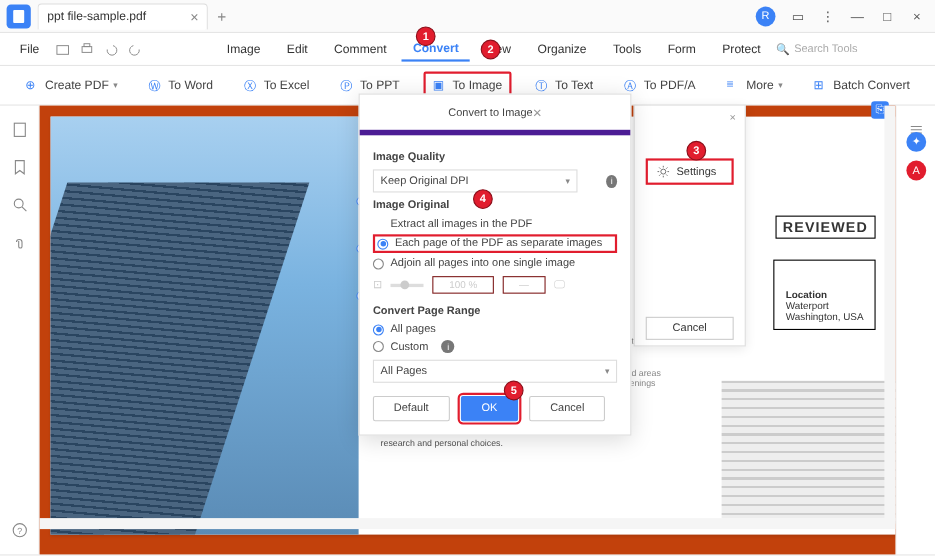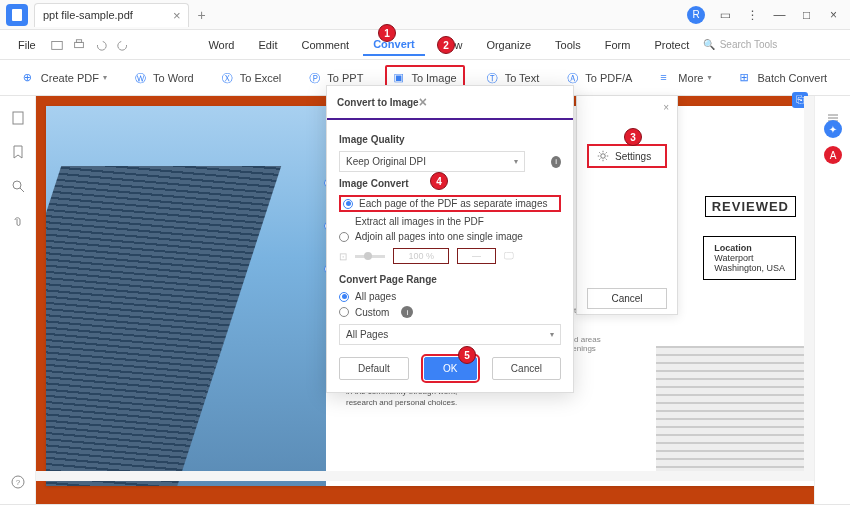--- a/index.html
+++ b/index.html
@@ -35,36 +35,36 @@
 .building::before { content:""; position:absolute; left:-40px; bottom:-20px; width:220px; height:340px; background:repeating-linear-gradient(5deg,#2a4560 0 2px,#4a6580 2px 6px); transform:skewX(-18deg); }
 .building2 { position:absolute; right:0; bottom:10px; width:170px; height:130px; background:repeating-linear-gradient(180deg,#ccc 0 2px,#eee 2px 8px);}
 .textcol { position:absolute; left:300px; top:190px; width:140px; font-size:8px; color:#555; line-height:1.4; }
 .textcol p { margin-bottom:10px; }
 .sel-box { position:absolute; left:285px; top:80px; width:38px; height:80px; border:1.5px dashed #3b82f6; background:#fff;}
 .sel-box.outer { left:282px; top:77px; width:44px; height:86px; }
 .handle { position:absolute; width:8px; height:8px; background:#fff; border:1.5px solid #3b82f6; border-radius:50%; }
 .aa { font-family:serif; font-size:26px; font-weight:bold; text-align:center; line-height:36px; }
 .reviewed { position:absolute; right:30px; top:90px; font-weight:bold; font-size:13px; letter-spacing:1px; border:1px solid #000; padding:2px 6px;}
 .loc-box { position:absolute; right:30px; top:130px; border:1px solid #000; padding:6px 10px; font-size:9px;}
-.loc-box .lbl { font-weight:bold; }
+.loc-box .lbl { font-weight:bold;margin-top:20px; }
 .dialog { position:absolute; left:326px; top:85px; width:248px; background:#fff; border:1px solid #ddd; box-shadow:0 4px 20px rgba(0,0,0,.15); font-size:10px; color:#444; z-index:10;}
-.dlg-hdr { display:flex; justify-content:flex-start; align-items:center; padding:8px 10px; border-bottom:2px solid #4c1d95;font-weight:bold; }
+.dlg-hdr { display:flex; justify-content:center; align-items:center; padding:8px 10px; border-bottom:5px solid #4c1d95; }
 .dlg-close { color:#999; cursor:pointer; font-size:14px; }
 .dlg-body { padding:8px 12px 12px; }
 .dlg-sect { font-weight:600; margin:6px 0 6px; font-size:10px; }
 .dlg-select { width:100%; border:1px solid #ddd; padding:4px 6px; font-size:10px; display:flex; justify-content:space-between; align-items:center; }
 .info-ico { display:inline-flex; width:12px; height:12px; border-radius:50%; background:#777; color:#fff; align-items:center; justify-content:center; font-size:8px; margin-left:6px; }
 .radio-row { display:flex; align-items:center; gap:6px; margin:4px 0; font-size:10px;}
 .radio { width:10px; height:10px; border:1.5px solid #888; border-radius:50%; display:inline-flex; align-items:center; justify-content:center; flex-shrink:0;}
 .radio.on { border-color:#3b82f6; }
 .radio.on::after { content:""; width:5px; height:5px; background:#3b82f6; border-radius:50%; }
 .hl-row { border:2px solid #e11d2e; padding:1px 2px; }
 .dim-row { display:flex; gap:8px; align-items:center; color:#ccc; margin:6px 0 10px; }
 .dim-box { border:1px solid #7f1d1d; padding:2px 14px; font-size:9px; }
-.btn-row { display:flex; justify-content:space-between; gap:10px; margin-top:12px; }
+.btn-row { display:flex; gap:10px; margin-top:12px; }
 .btn { flex:0 0 auto; padding:5px 18px; border:1px solid #ccc; font-size:10px; cursor:pointer; background:#fff; border-radius:2px;}
 .btn.primary { background:#3b82f6; color:#fff; border-color:#3b82f6; }
 .btn.hl-btn { outline:2px solid #e11d2e; outline-offset:1px; }
 .back-dlg { position:absolute; left:576px; top:95px; width:102px; height:220px; background:#fff; border:1px solid #ddd; box-shadow:0 2px 10px rgba(0,0,0,.1); z-index:5; padding:10px; font-size:10px;}
 .settings-btn { border:2px solid #e11d2e; padding:4px 8px; display:flex; align-items:center; gap:6px; margin-top:38px; }
 .gear { width:12px; height:12px; }
 .back-cancel { border:1px solid #ccc; padding:4px 14px; margin-top:120px; text-align:center; }
 .blue-btn-back { position:absolute; left:578px; top:288px; width:30px; height:22px; background:#3b82f6; border-radius:2px;}
 .num-badge { position:absolute; width:18px; height:18px; background:#e11d2e; border:1px solid #8a0f1a; border-radius:50%; color:#fff; font-size:10px; font-weight:bold; display:flex; align-items:center; justify-content:center; z-index:30; }
 .statusbar { height:25px; display:flex; align-items:center; padding:0 12px; border-top:1px solid #e5e5e5; font-size:10px; color:#555; gap:12px; }
@@ -105,21 +105,21 @@
           <rect x="5" y="2" width="6" height="3" fill="none" stroke="currentColor"></rect>
         </svg></span>
     <span class="qat-ico"><svg viewBox="0 0 16 16">
           <path d="M10 4 A5 5 0 1 1 4 8" fill="none" stroke="currentColor"></path>
         </svg></span>
     <span class="qat-ico"><svg viewBox="0 0 16 16">
           <path d="M6 4 A5 5 0 1 0 12 8" fill="none" stroke="currentColor"></path>
         </svg></span>
   </div>
   <div style="flex:1"></div>
-  <span class="menu-item">Word</span>
+  <span class="menu-item">Image</span>
   <span class="menu-item">Edit</span>
   <span class="menu-item">Comment</span>
   <span class="menu-item active">Convert</span>
   <span class="menu-item">View</span>
   <span class="menu-item">Organize</span>
   <span class="menu-item">Tools</span>
   <span class="menu-item">Form</span>
   <span class="menu-item">Protect</span>
   <div class="search">
     <span>🔍</span>
@@ -254,27 +254,27 @@
   <div class="dlg-body">
     <div class="dlg-sect">Image Quality</div>
     <div style="display:flex;align-items:center;gap:20px">
       <div class="dlg-select">
         <span>Keep Original DPI</span>
         <span class="caret">▾</span>
       </div>
       <span class="info-ico">i</span>
     </div>
 
-    <div class="dlg-sect">Image Convert</div>
+    <div class="dlg-sect">Image Original</div>
+    <div class="radio-row" style="padding-left:16px">
+      <span>Extract all images in the PDF</span>
+    </div>
     <div class="radio-row hl-row">
       <span class="radio on"></span>
       <span>Each page of the PDF as separate images</span>
-    </div>
-    <div class="radio-row" style="padding-left:16px">
-      <span>Extract all images in the PDF</span>
     </div>
     <div class="radio-row">
       <span class="radio"></span>
       <span>Adjoin all pages into one single image</span>
     </div>
     <div class="dim-row">
       <span>⊡</span>
       <span style="width:30px;height:3px;background:#ddd;position:relative">
           <span style="position:absolute;left:30%;top:-3px;width:8px;height:8px;background:#ccc;border-radius:50%"></span>
         </span>

